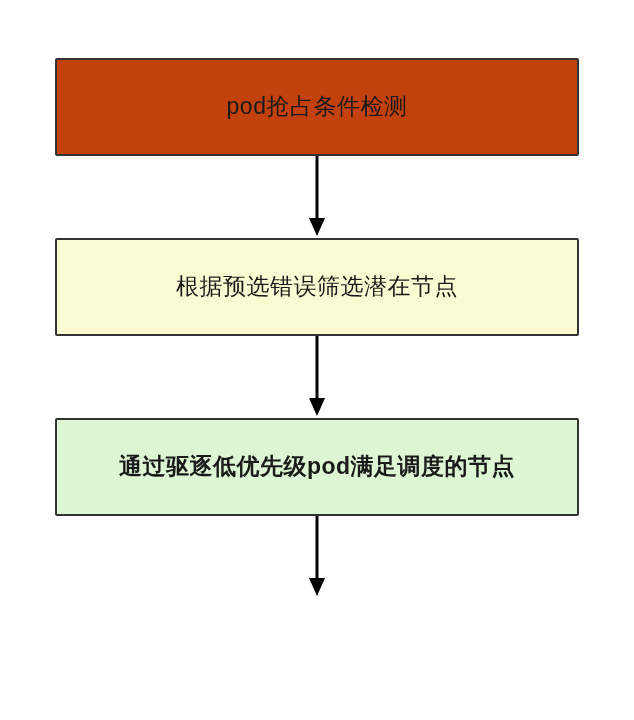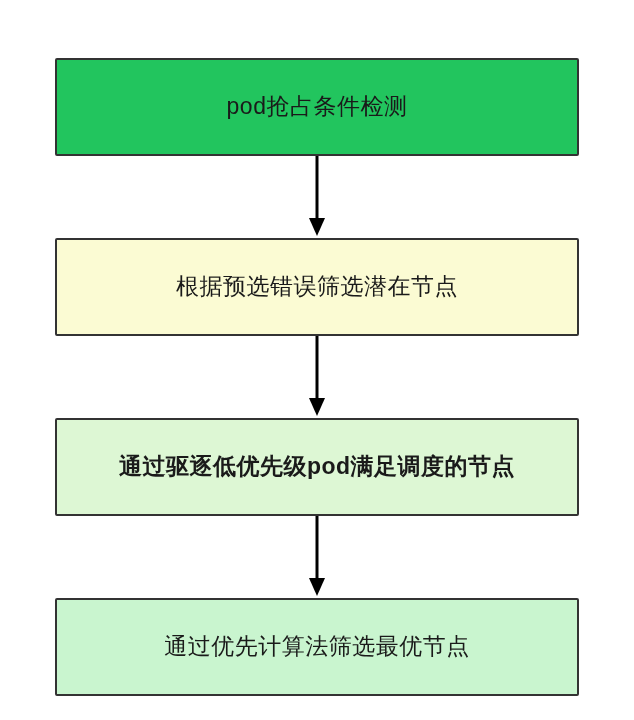--- a/index.html
+++ b/index.html
@@ -51,21 +51,21 @@
   }
   .connector svg {
     display: block;
   }
 </style>
 </head>
 <body>
 
 <div id="flowchart">
 
-  <div class="node" style="background:#22c55e;">
+  <div class="node" style="background:#c2410c;">
     <span class="node-label">pod抢占条件检测</span>
   </div>
 
   <div class="connector">
     <svg width="22" height="82" viewBox="0 0 22 82" aria-hidden="true">
       <line x1="11" y1="0" x2="11" y2="66" stroke="#000000" stroke-width="3"></line>
       <polygon points="11,80 3,62 19,62" fill="#000000"></polygon>
     </svg>
   </div>
 
@@ -84,17 +84,14 @@
     <span class="node-label">通过驱逐低优先级pod满足调度的节点</span>
   </div>
 
   <div class="connector">
     <svg width="22" height="82" viewBox="0 0 22 82" aria-hidden="true">
       <line x1="11" y1="0" x2="11" y2="66" stroke="#000000" stroke-width="3"></line>
       <polygon points="11,80 3,62 19,62" fill="#000000"></polygon>
     </svg>
   </div>
 
-  <div class="node" style="background:#c9f5cf;">
-    <span class="node-label">通过优先计算法筛选最优节点</span>
-  </div>
 
 </div>
 
 </body></html>

